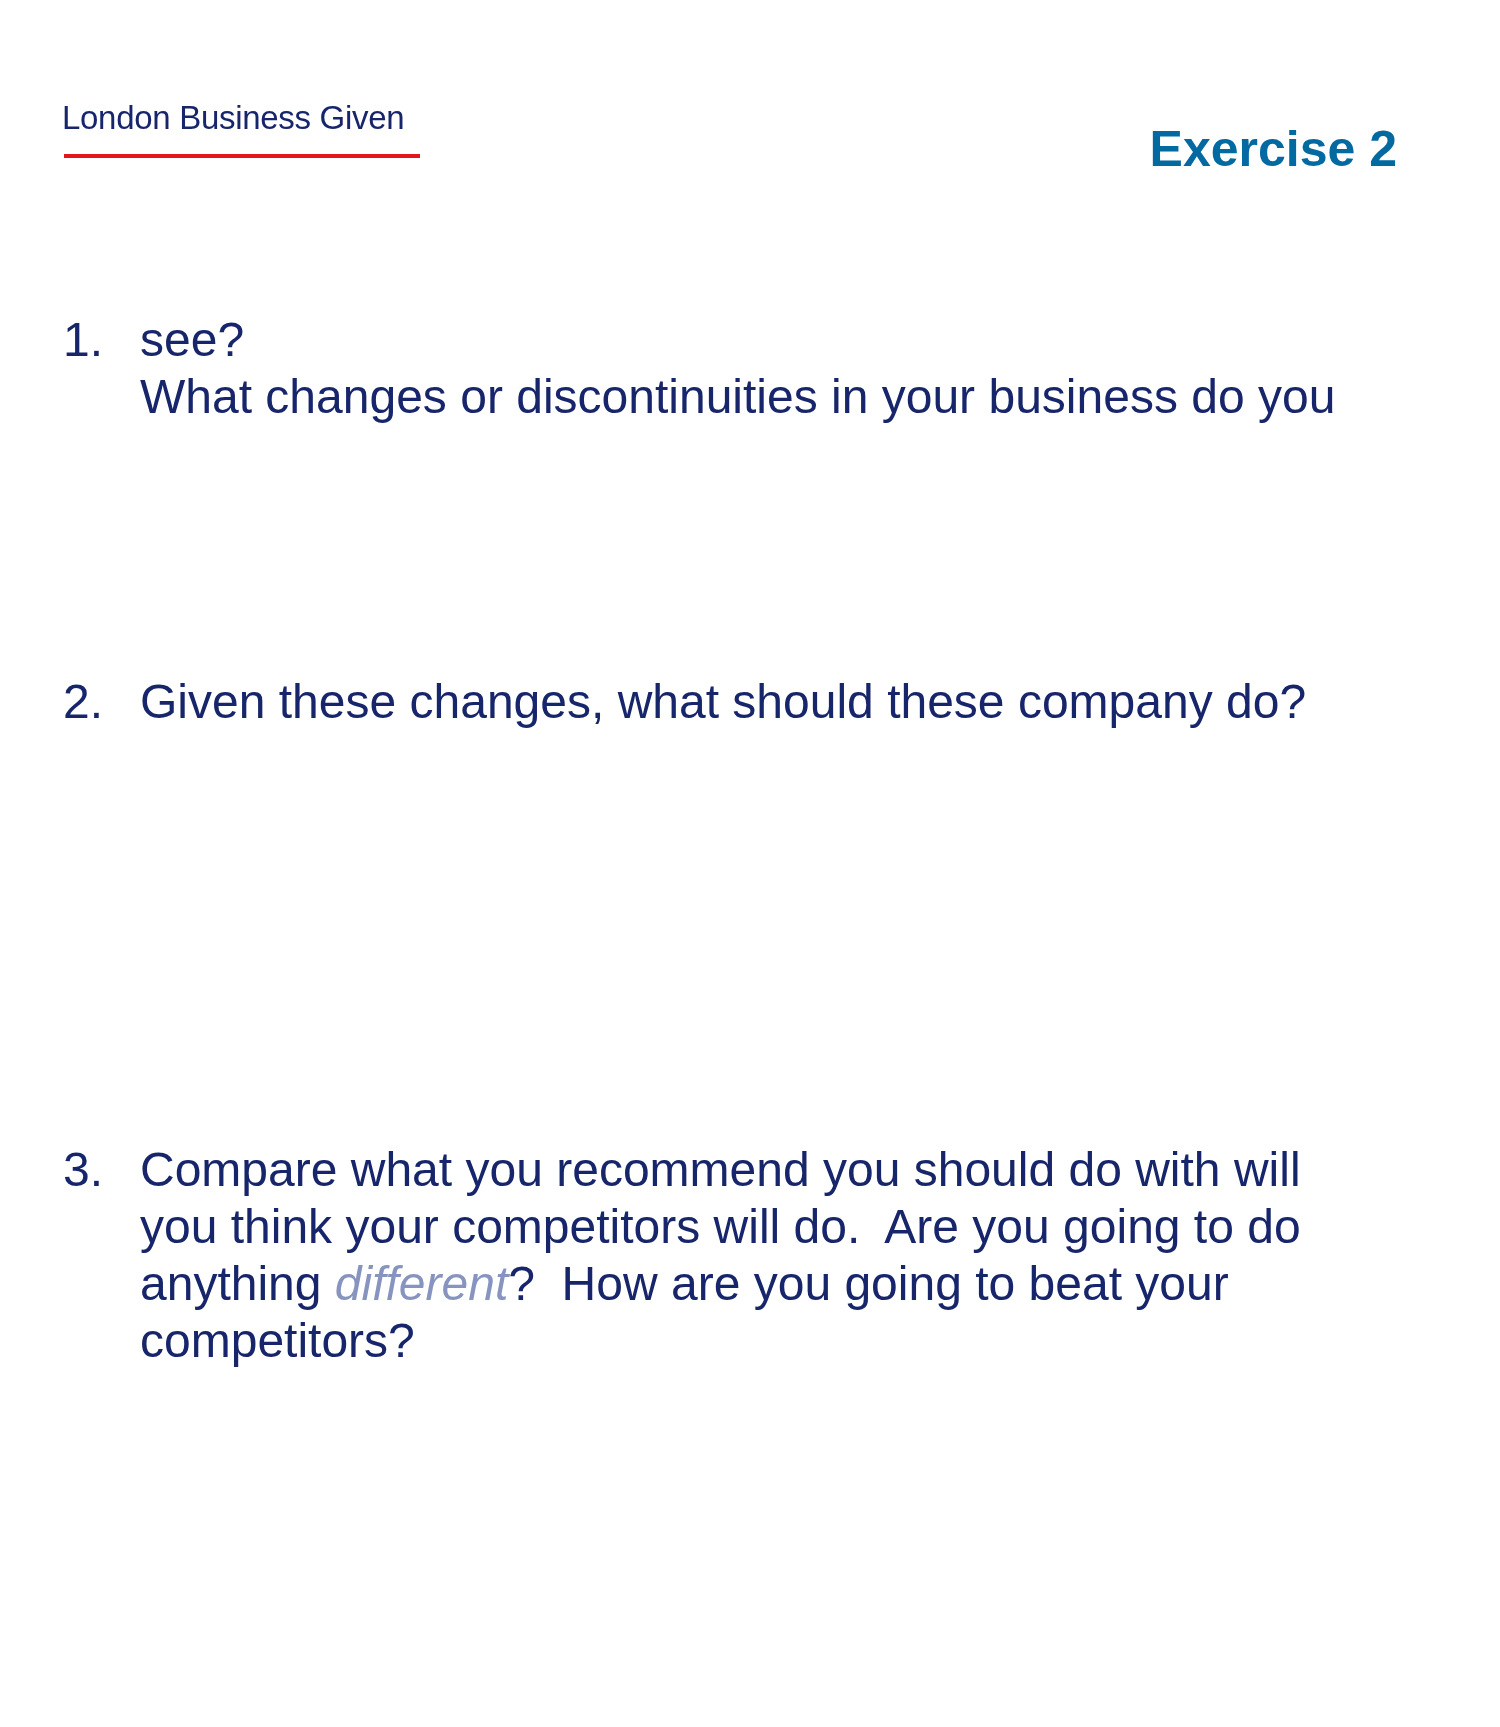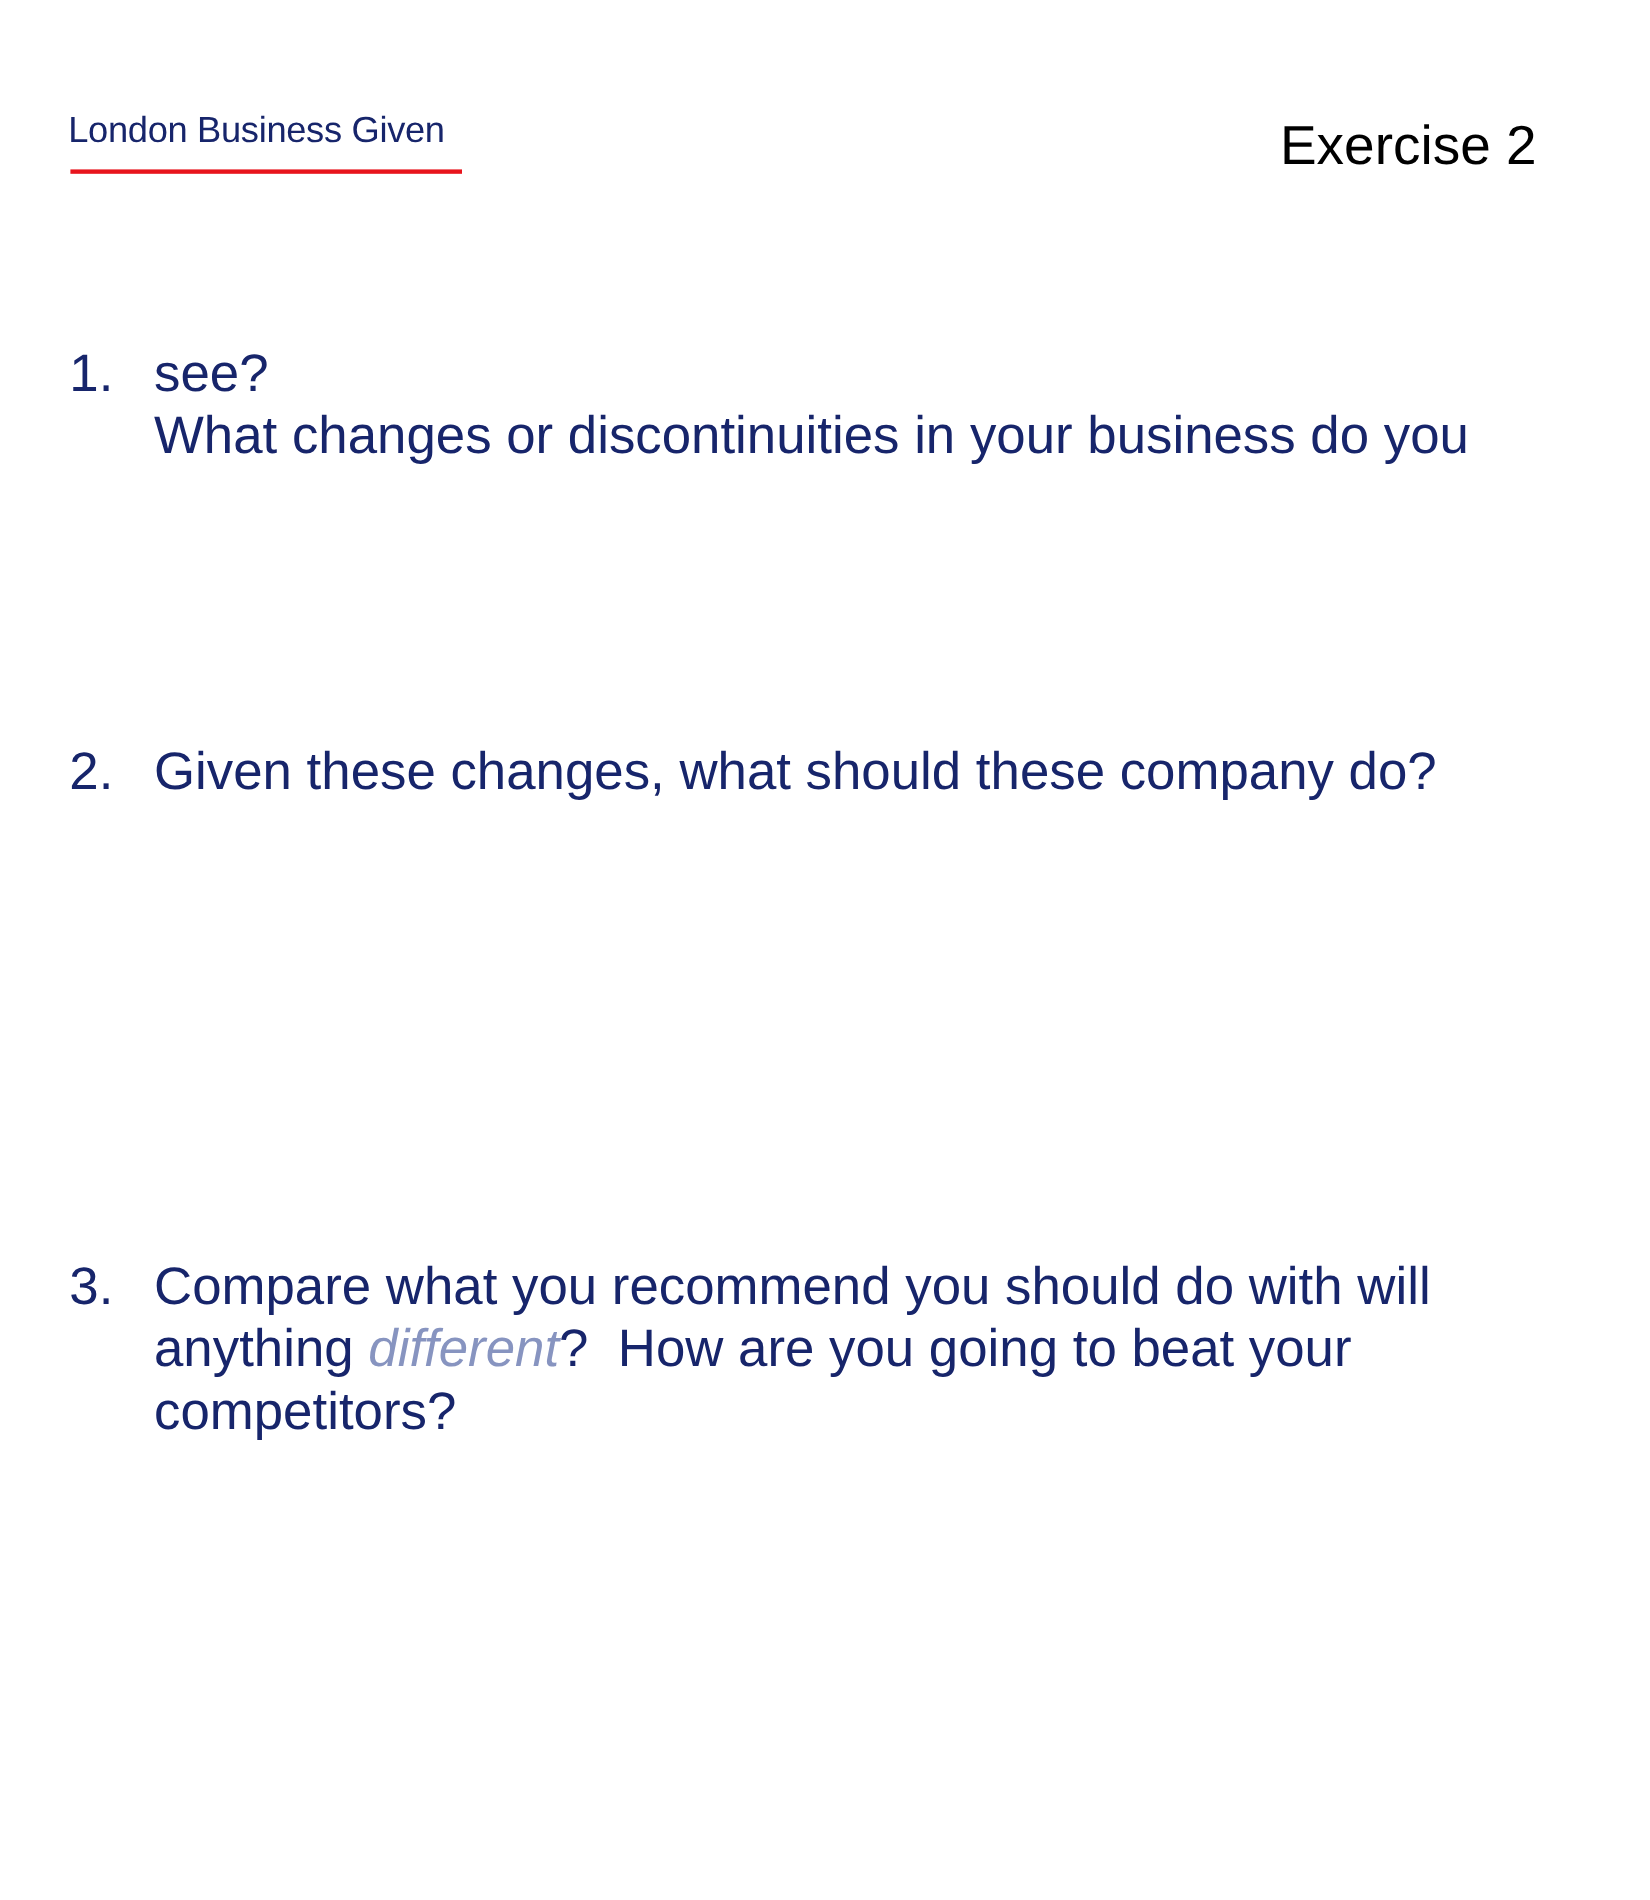--- a/index.html
+++ b/index.html
@@ -37,25 +37,25 @@
     position: absolute;
     left: 64px;
     top: 154px;
     width: 356px;
     height: 4px;
     background: #e8141d;
   }
   .slide-title {
     position: absolute;
     right: 103px;
-    top: 107px;
+    top: 124px;
     font-size: 50px;
     line-height: 50px;
-    font-weight: normal;
-    color: #000000;
+    font-weight: bold;
+    color: #0369a1;
     white-space: pre;
   }
 
   
   .question {
     position: absolute;
     left: 63px;
     color: #17256b;
     font-size: 48px;
     line-height: 57px;
@@ -104,18 +104,19 @@
     <span class="q-number">2.</span>
     <div class="q-lines">
         <div class="q-line"><span>Given these changes, what should these company do?</span></div>
       </div>
   </div>
 
   <div class="question" id="question-3">
     <span class="q-number">3.</span>
     <div class="q-lines">
         <div class="q-line"><span>Compare what you recommend you should do with will</span></div>
+        <div class="q-line"><span>you think your competitors will do.  Are you going to do</span></div>
         <div class="q-line"><span>anything </span><span class="seg-em">different</span><span>?  How are you going to beat your</span></div>
         <div class="q-line"><span>competitors?</span></div>
       </div>
   </div>
 
 </div>
 
 </body></html>

